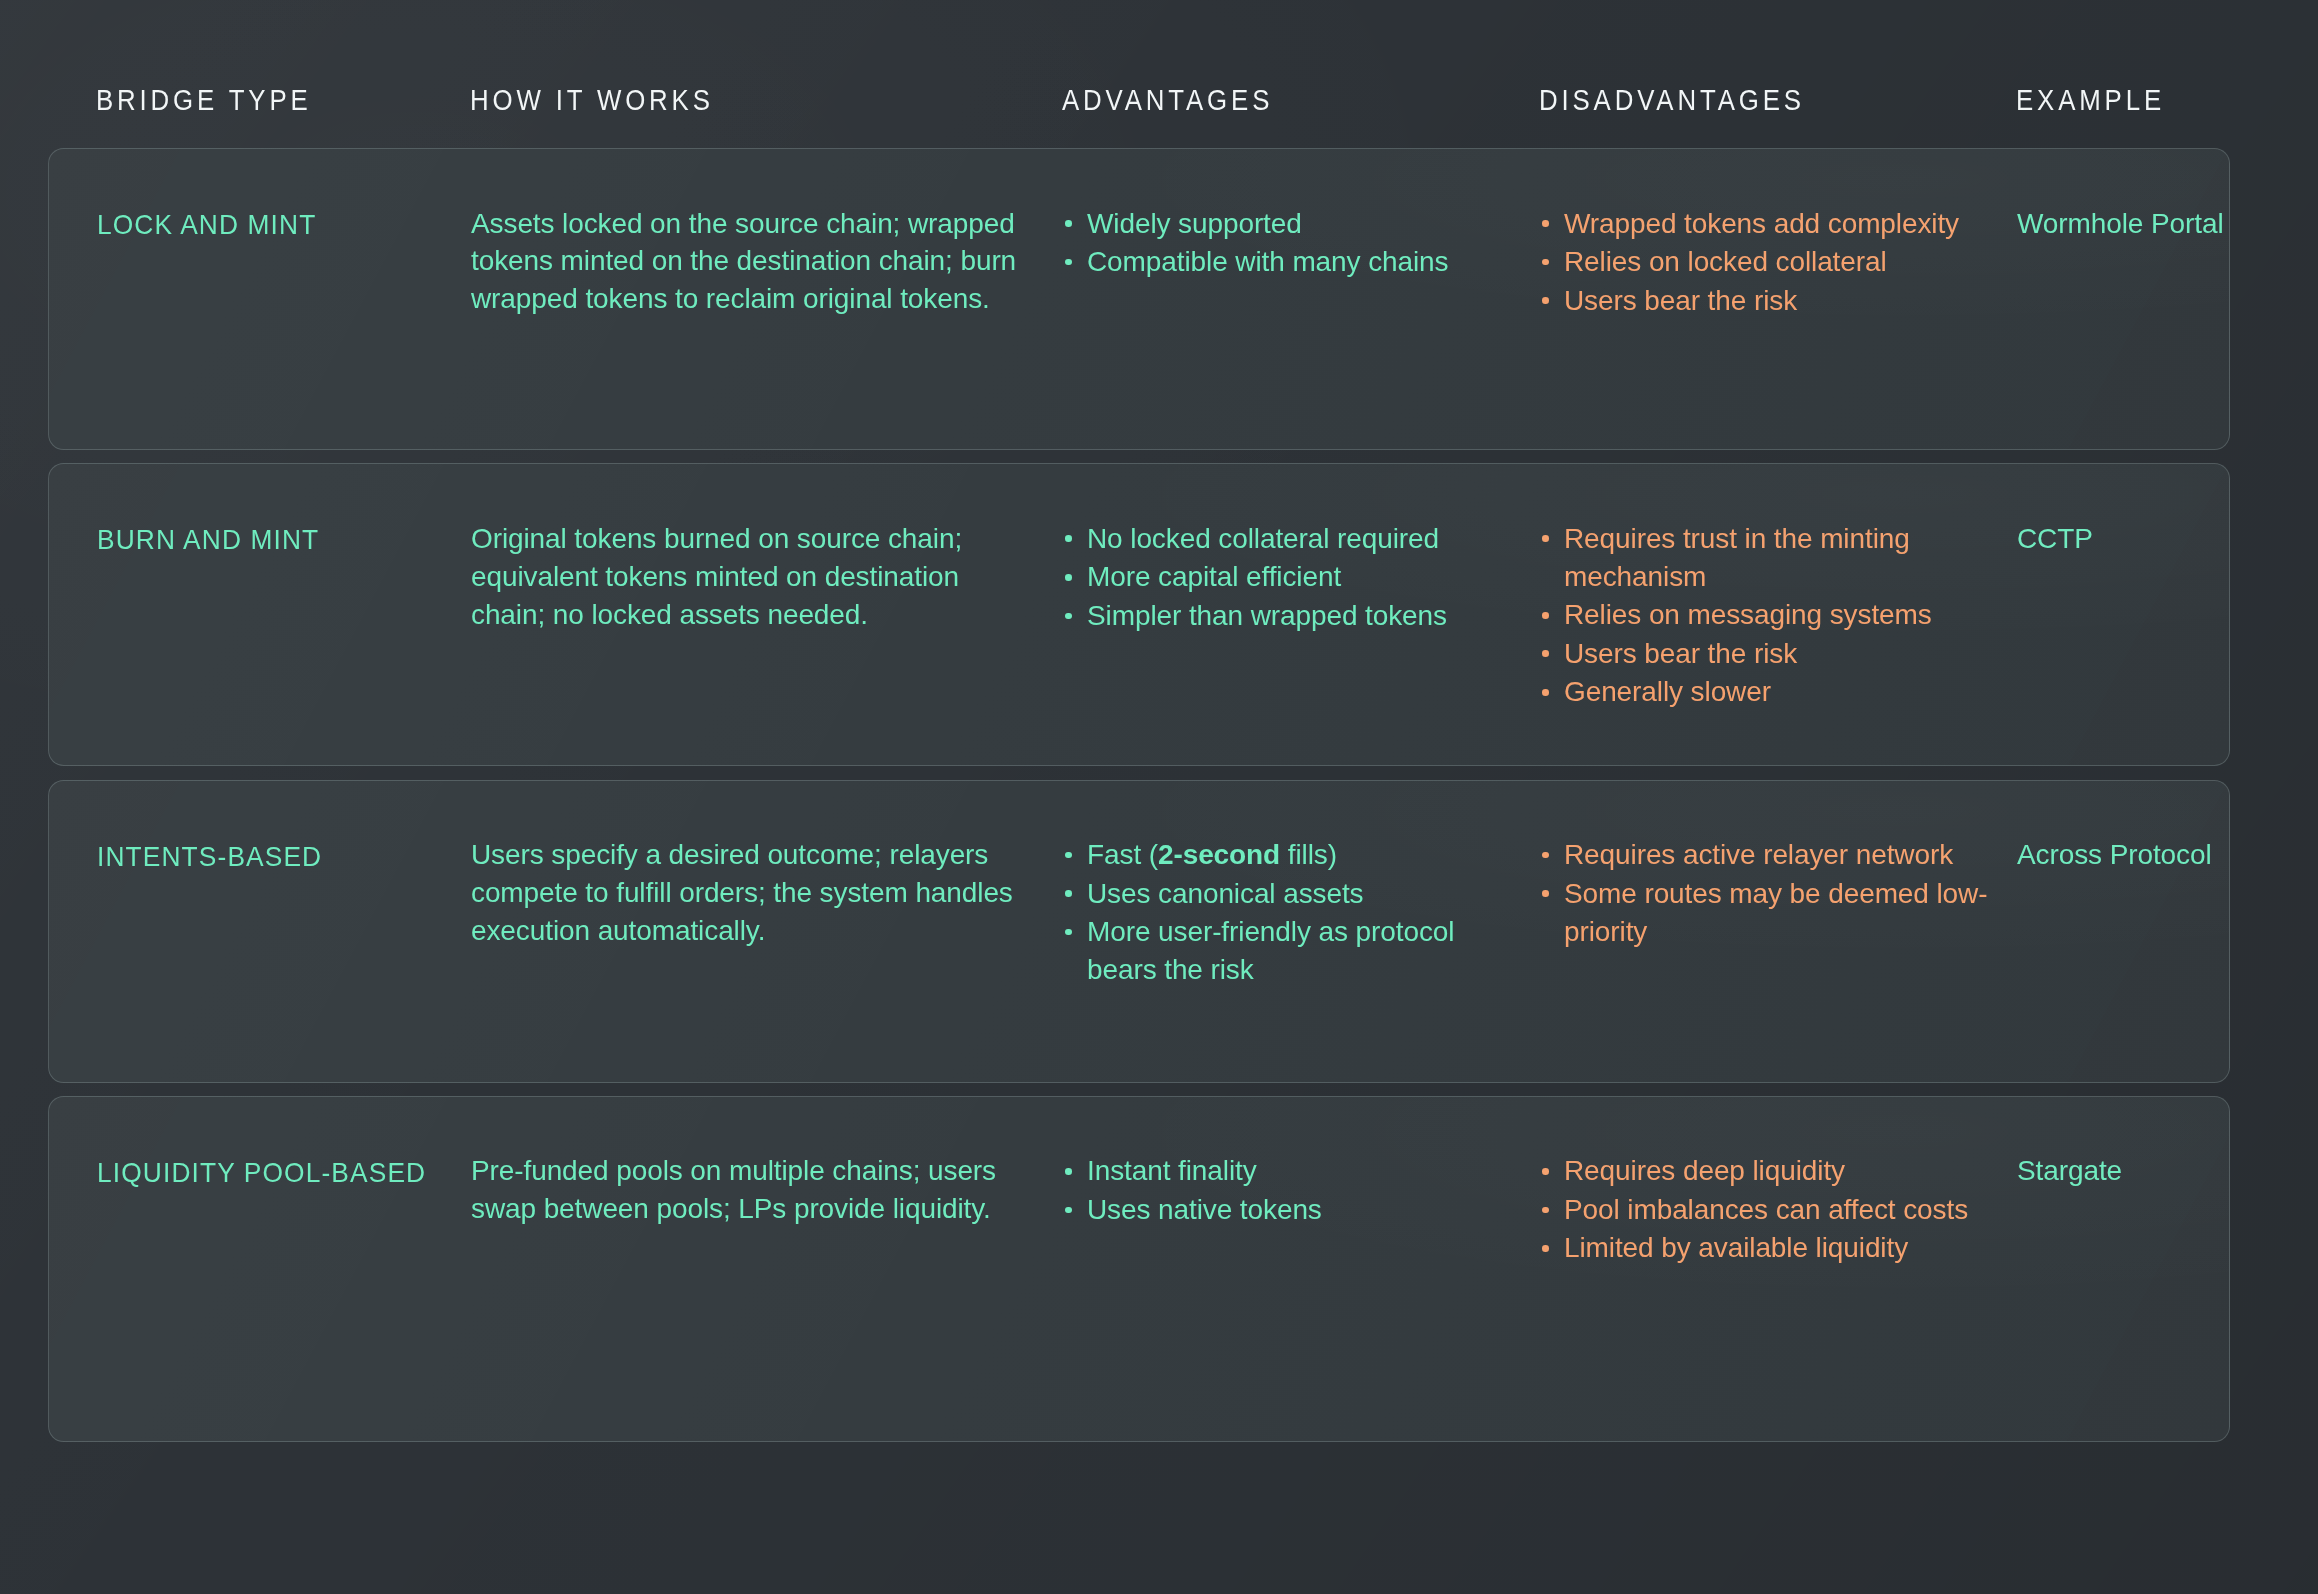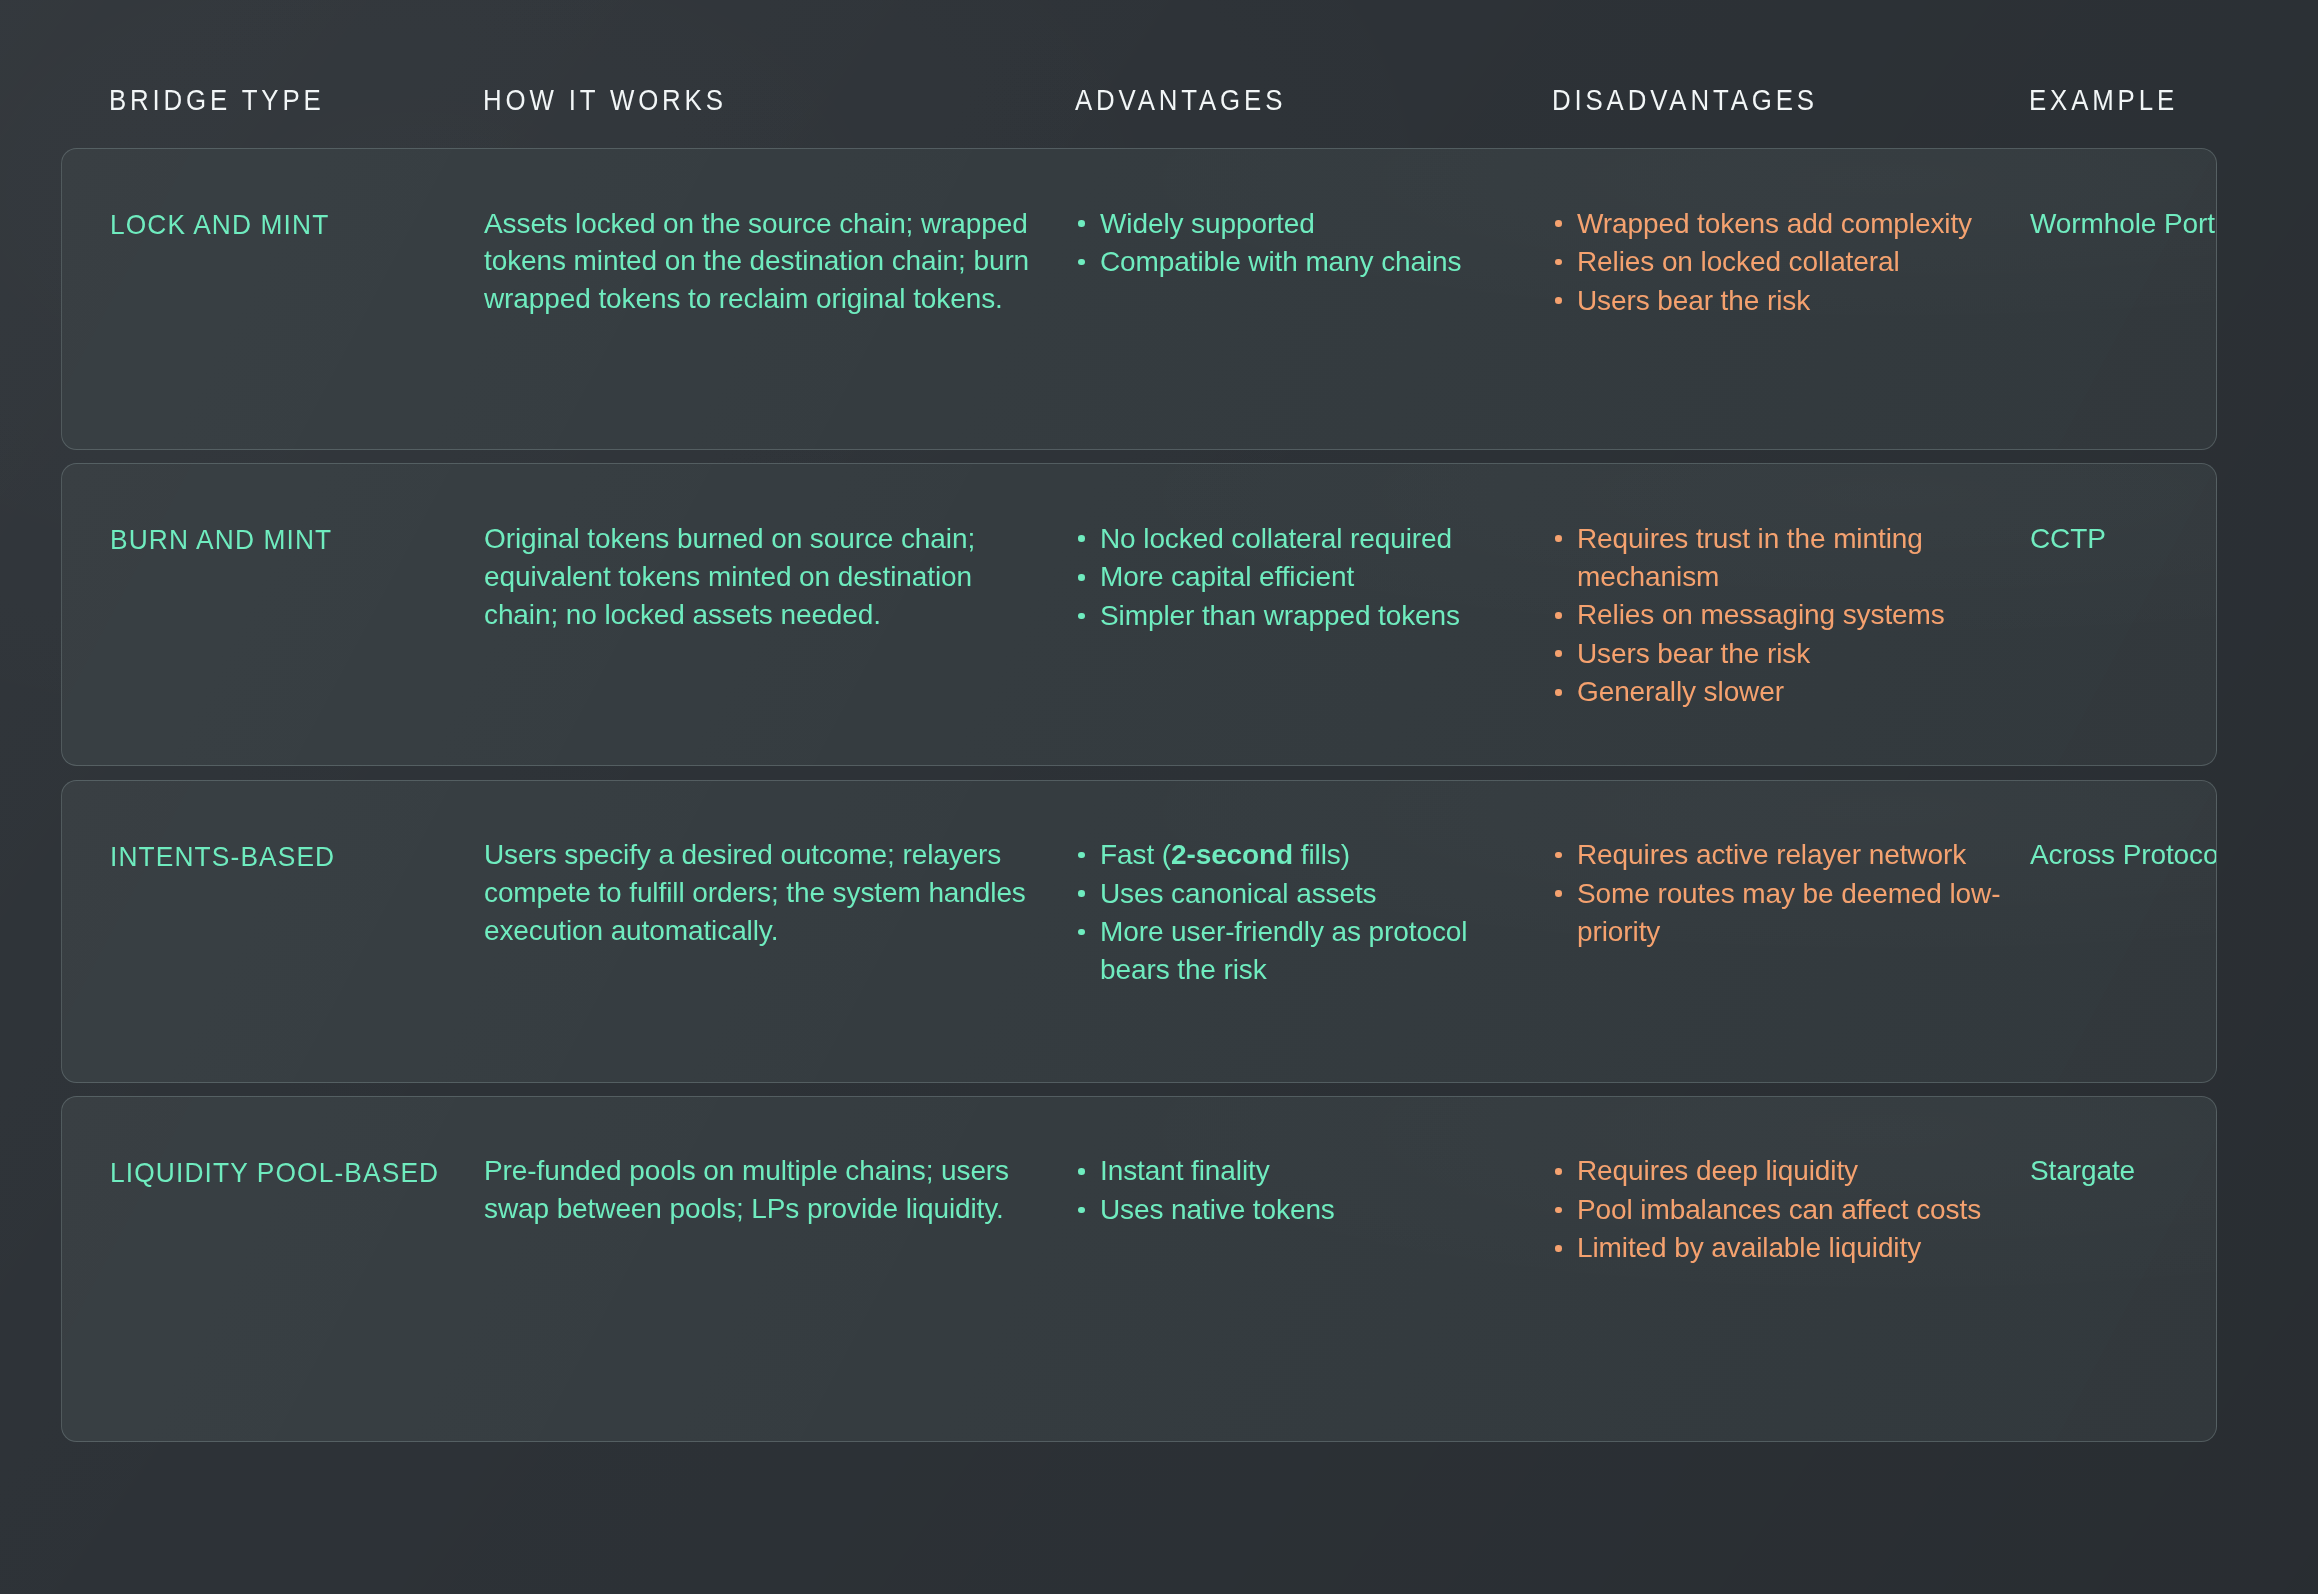--- a/index.html
+++ b/index.html
@@ -25,21 +25,21 @@
       radial-gradient(ellipse 70% 55% at 18% 12%, rgba(255,255,255,0.018), rgba(0,0,0,0) 70%);
     pointer-events: none;
     z-index: 0;
   }
 
   .page {
     position: relative;
     z-index: 1;
     width: 2278px;
     height: 1594px;
-    padding: 0 61px;
+    padding: 0 48px;
   }
 
   
   .header {
     display: flex;
     align-items: flex-end;
     height: 148px;
     padding: 0 48px 31px 48px;
   }
 

